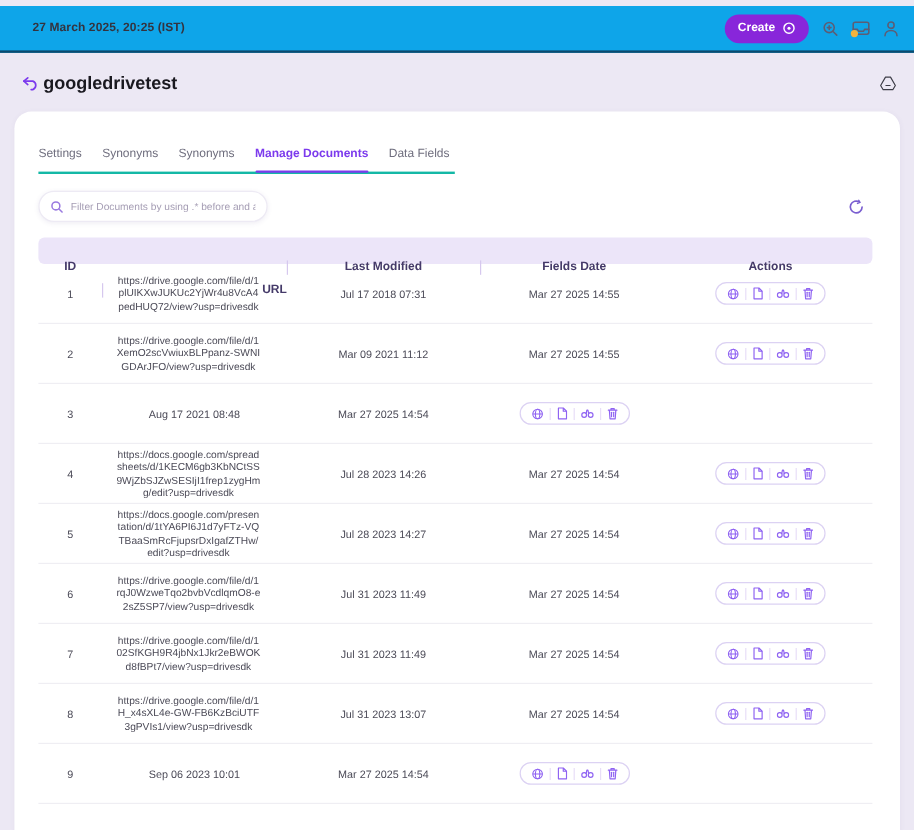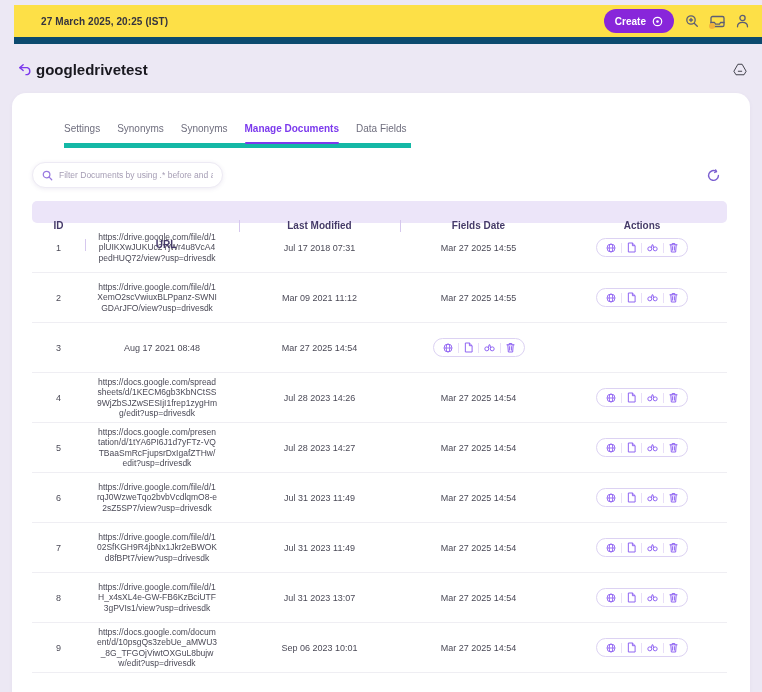--- a/index.html
+++ b/index.html
@@ -7,27 +7,26 @@
   body {
     font-family: "Liberation Sans", sans-serif;
     background: #ece8f4;
     overflow: hidden;
     position: relative;
   }
   
   .topbar {
     margin-top: 5px;
     height: 39px;
-    background: #fde047;
-    border-bottom: 7px solid #0c4a6e;
+    background: #0ea5e9;
+    border-bottom: 2px solid #0c4a6e;
     display: flex;
     align-items: center;
     justify-content: space-between;
     padding: 0 13px 0 27px;
-    margin-left: 14px;
   }
   .datetime { font-size: 10px; font-weight: 700; color: #34333f; letter-spacing: .1px; }
   .topbar-right { display: flex; align-items: center; gap: 11px; }
   .create-btn {
     background: #8826da;
     color: #fff;
     border: none;
     border-radius: 999px;
     height: 24px;
     padding: 0 11px;
@@ -58,21 +57,21 @@
   
   .card {
     margin: 0 12px;
     background: #fff;
     border-radius: 14px 14px 0 0;
     height: 600px;
     padding: 25px 23px 0 20px;
     box-shadow: 0 1px 4px rgba(90,70,140,.05);
   }
   
-  .tabs { display: inline-flex; gap: 17px; border-bottom: 5px solid #14b8a6; padding: 0 4px 9px 0; margin-left: 32px; }
+  .tabs { display: inline-flex; gap: 17px; border-bottom: 2px solid #14b8a6; padding: 0 4px 9px 0; }
   .tab { font-size: 10px; color: #6f6e7e; cursor: pointer; position: relative; white-space: nowrap; }
   .tab.active { color: #7c3aed; font-weight: 700; }
   .tab.active::after {
     content: ""; position: absolute; left: 0; right: 0; bottom: -10px;
     height: 2px; background: #7c3aed; border-radius: 2px;
   }
   
   .toolbar { margin-top: 14px; display: flex; align-items: center; justify-content: space-between; }
   .filter {
     width: 191px; height: 26px;
@@ -96,21 +95,21 @@
   .thead, .tr {
     display: grid;
     grid-template-columns: 53px 154px 161px 157px 1fr;
     align-items: center;
   }
   .thead { background: #ece5f9; border-radius: 5px; height: 22px; }
   .th {
     font-size: 10px; font-weight: 700; color: #453a69;
     text-align: center; position: relative; line-height: 12px; height: 12px;
   }
-  .th-url { text-align: center; padding-left: 8px; margin-top: 38px; }
+  .th-url { text-align: right; padding-left: 8px; margin-top: 38px; }
   .th:nth-child(2)::before, .th:nth-child(3)::before, .th:nth-child(4)::before {
     content: ""; position: absolute; left: 0; top: 0; bottom: 0;
     width: 1px; background: #d6c8ee;
   }
   .tr { height: 50px; border-bottom: 1px solid #efeef3; }
   .td { font-size: 9px; color: #4b4a57; text-align: center; }
   .td-url { text-align: left; padding: 0 22px 0 12px; }
   .td-url a {
     color: #4b4a57; text-decoration: none; display: block;
     font-size: 8.5px; line-height: 10.5px; word-break: break-all; text-align: center;
@@ -547,23 +546,20 @@
                 <path d="M1 3h8M3.5 3V1.6h3V3M2 3l.6 8h4.8L8 3"></path>
                 <line x1="4" y1="5" x2="4" y2="9"></line>
                 <line x1="6" y1="5" x2="6" y2="9"></line>
               </svg>
             </button>
           </div>
         </div>
       </div>
       <div class="tr">
         <div class="td">9</div>
-        <div class="td td-url">
-          <a href="#">https://docs.google.com/document/d/10psgQs3zebUe_aMWU3_8G_TFGOjViwtOXGuL8bujww/edit?usp=drivesdk</a>
-        </div>
         <div class="td">Sep 06 2023 10:01</div>
         <div class="td">Mar 27 2025 14:54</div>
         <div class="td td-actions">
           <div class="pill">
             <button>
               <svg width="10" height="10" viewBox="0 0 12 12" fill="none" stroke="currentColor" stroke-width="1.1">
                 <circle cx="6" cy="6" r="4.8"></circle>
                 <ellipse cx="6" cy="6" rx="2.2" ry="4.8"></ellipse>
                 <line x1="1.2" y1="6" x2="10.8" y2="6"></line>
               </svg>

